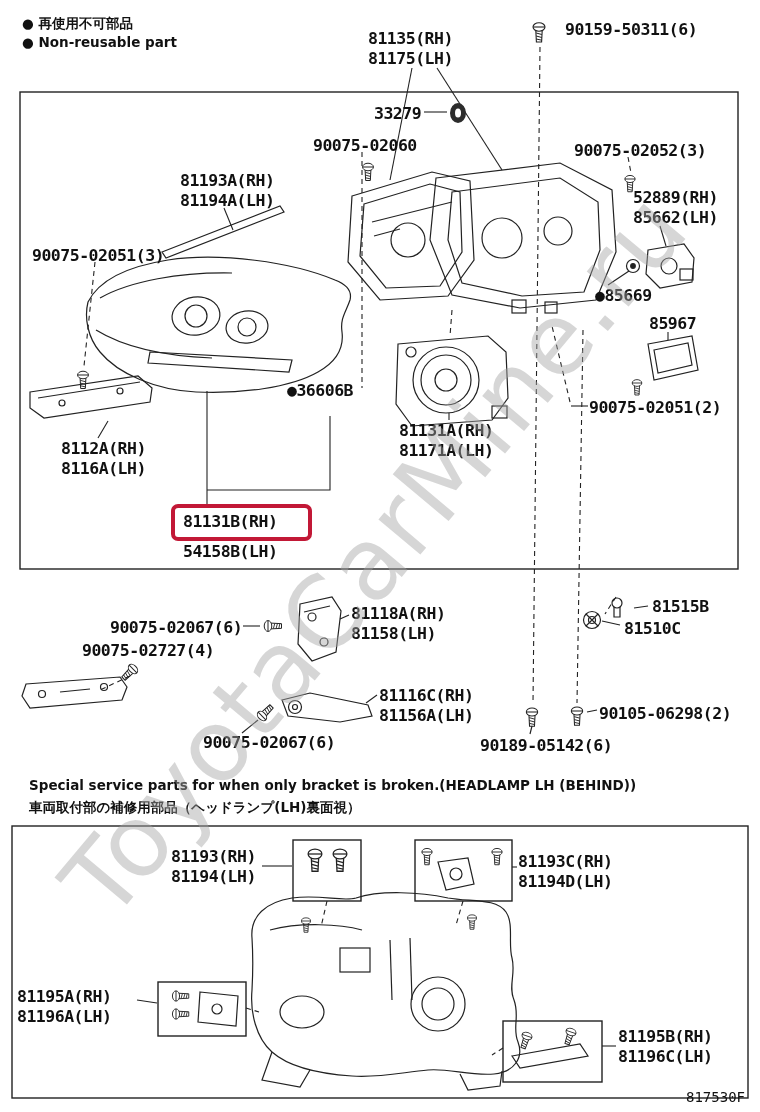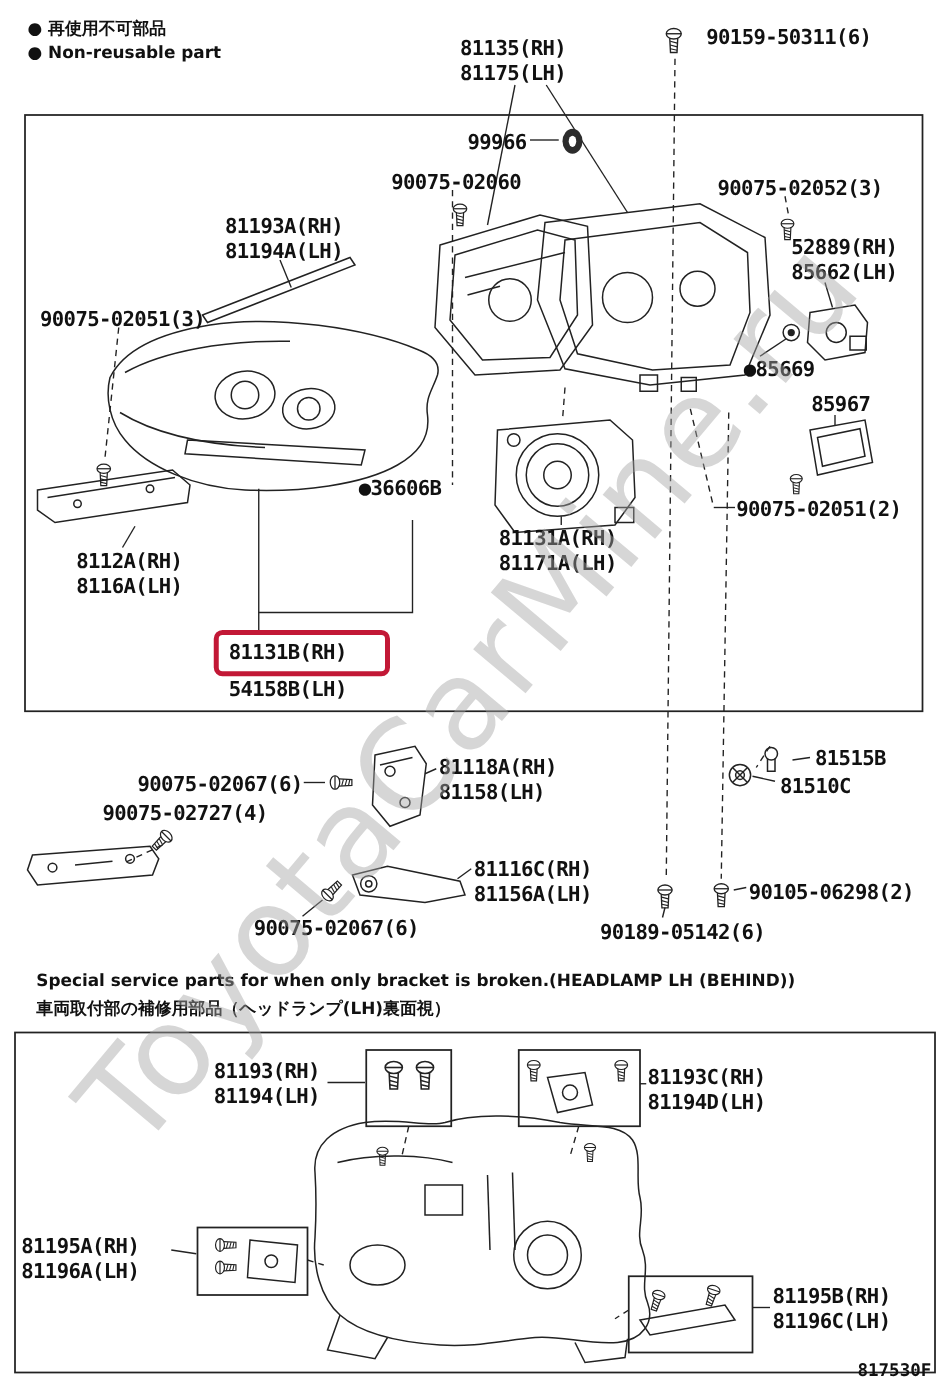--- a/index.html
+++ b/index.html
@@ -28,21 +28,21 @@
     position:absolute; left:171px; top:504px; width:141px; height:37px;
     border:4px solid #c21836; border-radius:7px; z-index:3; background:transparent;
   }
   .watermark {
     position:absolute; left:375px; top:555px; z-index:5;
     transform:translate(-50%,-50%) rotate(-50deg);
     font-family:"DejaVu Sans","Liberation Sans",sans-serif;
     font-size:100px; color:rgba(165,165,165,0.45);
     white-space:nowrap; pointer-events:none; letter-spacing:2px;
   }
-  .code { position:absolute; left:686px; top:1089px; z-index:4; font-size:14px; font-weight:bold; }
+  .code { position:absolute; left:686px; top:1089px; z-index:4; font-size:14px; font-weight:normal; }
 </style>
 </head>
 <body>
 
 <div class="stage">
 
   <svg class="art" width="760" height="1112" viewBox="0 0 760 1112">
     <defs>
       <g id="screw">
         <ellipse cx="0" cy="0" rx="6" ry="4.2" fill="#fff" stroke="#222" stroke-width="1.1"></ellipse>
@@ -262,21 +262,21 @@
   </div>
 
   <div class="plabel" style="left:368px;top:29px">
     <span>81135(RH)</span>
     <span>81175(LH)</span>
   </div>
   <div class="plabel" style="left:565px;top:20px">
     <span>90159-50311(6)</span>
   </div>
   <div class="plabel" style="left:374px;top:104px">
-    <span>99966</span>
+    <span>33279</span>
   </div>
   <div class="plabel" style="left:313px;top:136px">
     <span>90075-02060</span>
   </div>
   <div class="plabel" style="left:574px;top:141px">
     <span>90075-02052(3)</span>
   </div>
   <div class="plabel" style="left:180px;top:171px">
     <span>81193A(RH)</span>
     <span>81194A(LH)</span>

